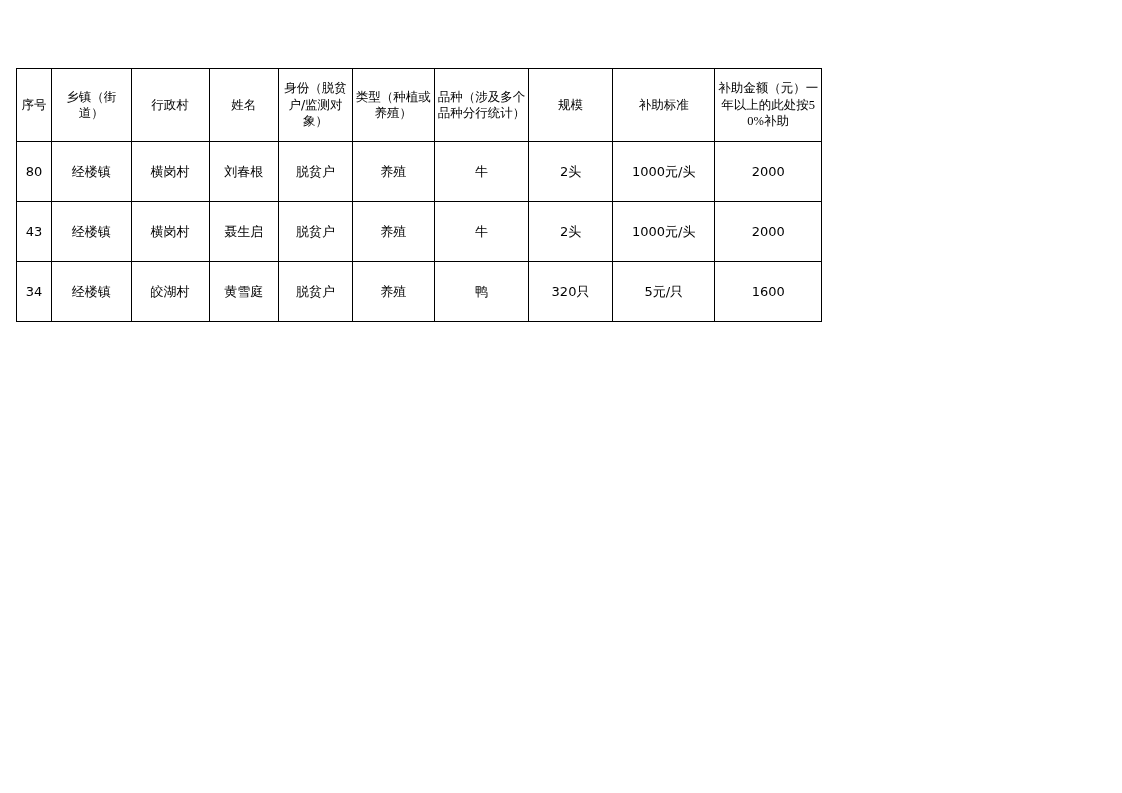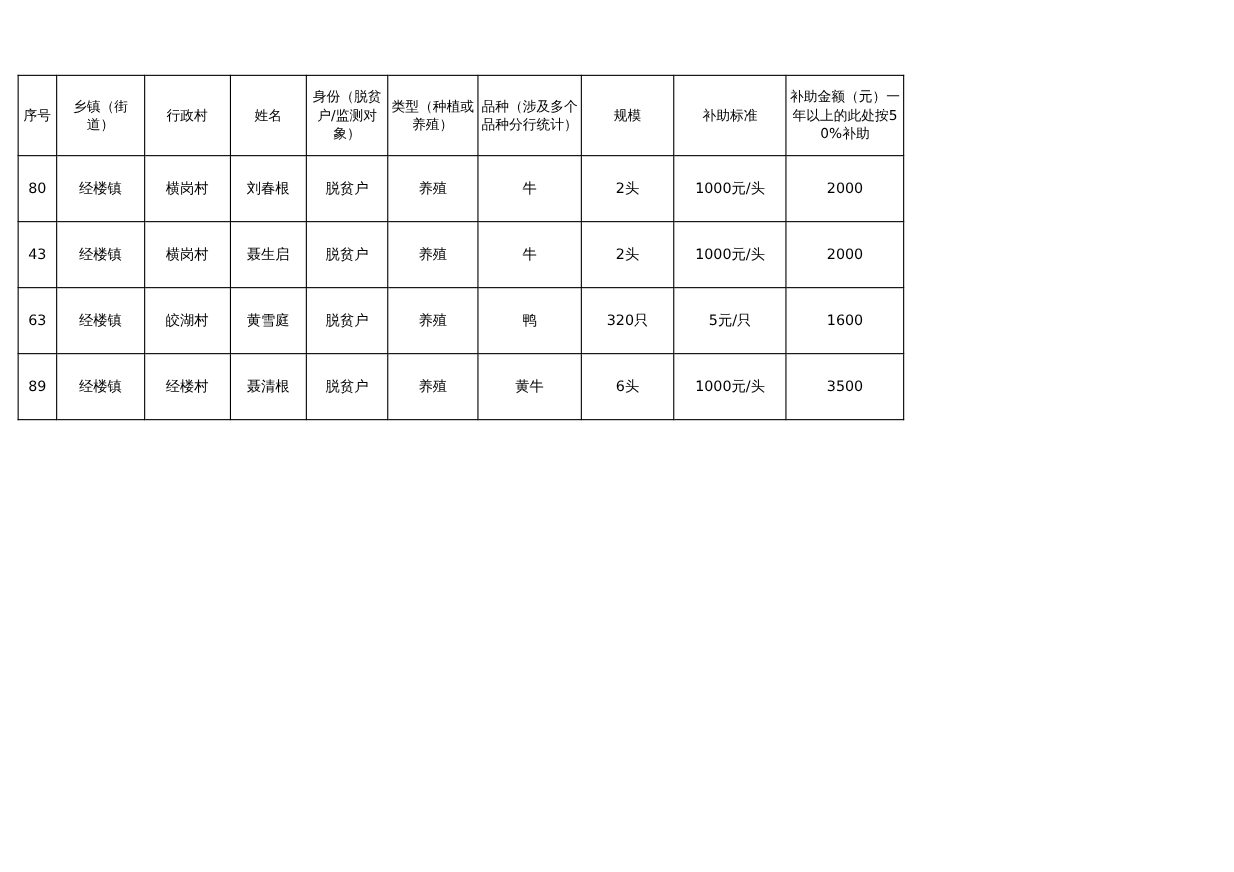--- a/index.html
+++ b/index.html
@@ -57,20 +57,21 @@
   col.c3 { width: 68px; }
   col.c4 { width: 72px; }
   col.c5 { width: 80px; }
   col.c6 { width: 92px; }
   col.c7 { width: 82px; }
   col.c8 { width: 100px; }
   col.c9 { width: 104px; }
   .hdr-last {
     font-size: 11.5px;
     line-height: 1.3;
+    font-family: Liberation Serif, serif;
   }
 </style>
 </head>
 <body>
 
 <div class="page">
   <div class="table-wrap">
     <table class="subsidy">
       <colgroup>
         <col class="c0">
@@ -117,39 +118,27 @@
           <td>横岗村</td>
           <td>聂生启</td>
           <td>脱贫户</td>
           <td>养殖</td>
           <td>牛</td>
           <td>2头</td>
           <td>1000元/头</td>
           <td>2000</td>
         </tr>
         <tr>
-          <td>63</td>
+          <td>34</td>
           <td>经楼镇</td>
           <td>皎湖村</td>
           <td>黄雪庭</td>
           <td>脱贫户</td>
           <td>养殖</td>
           <td>鸭</td>
           <td>320只</td>
           <td>5元/只</td>
           <td>1600</td>
         </tr>
-        <tr>
-          <td>89</td>
-          <td>经楼镇</td>
-          <td>经楼村</td>
-          <td>聂清根</td>
-          <td>脱贫户</td>
-          <td>养殖</td>
-          <td>黄牛</td>
-          <td>6头</td>
-          <td>1000元/头</td>
-          <td>3500</td>
-        </tr>
       </tbody>
     </table>
   </div>
 </div>
 
 </body></html>

